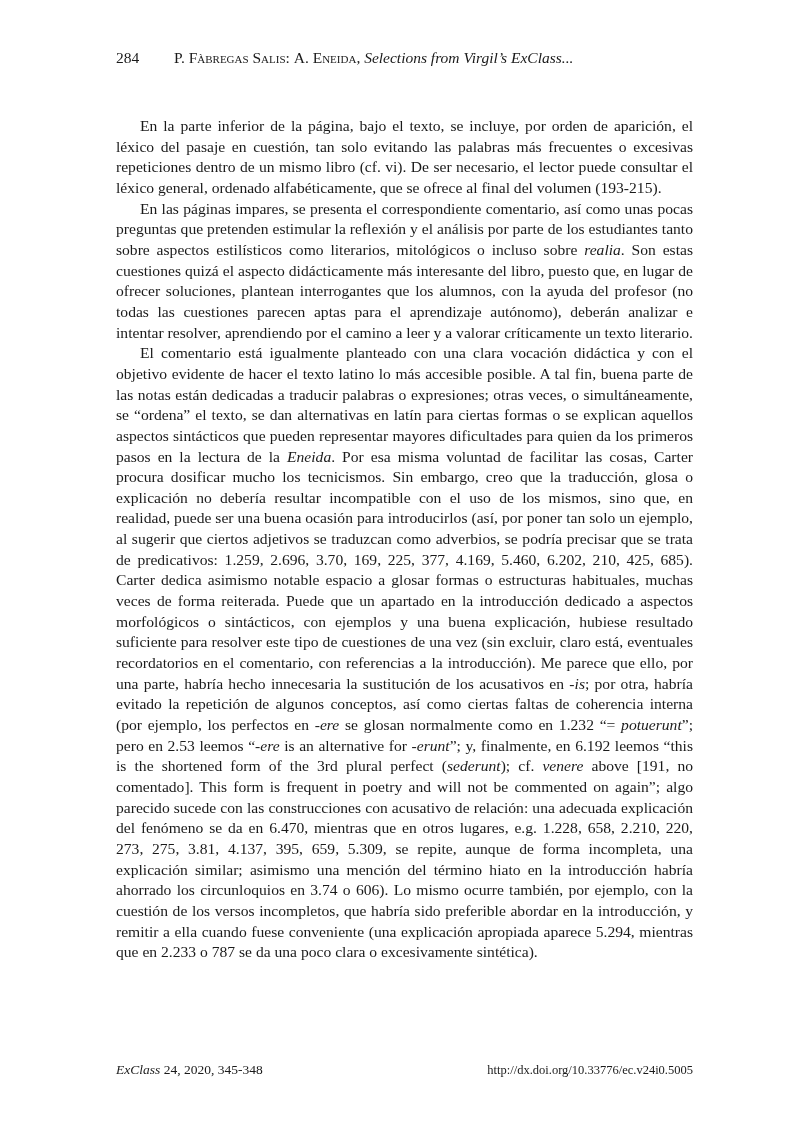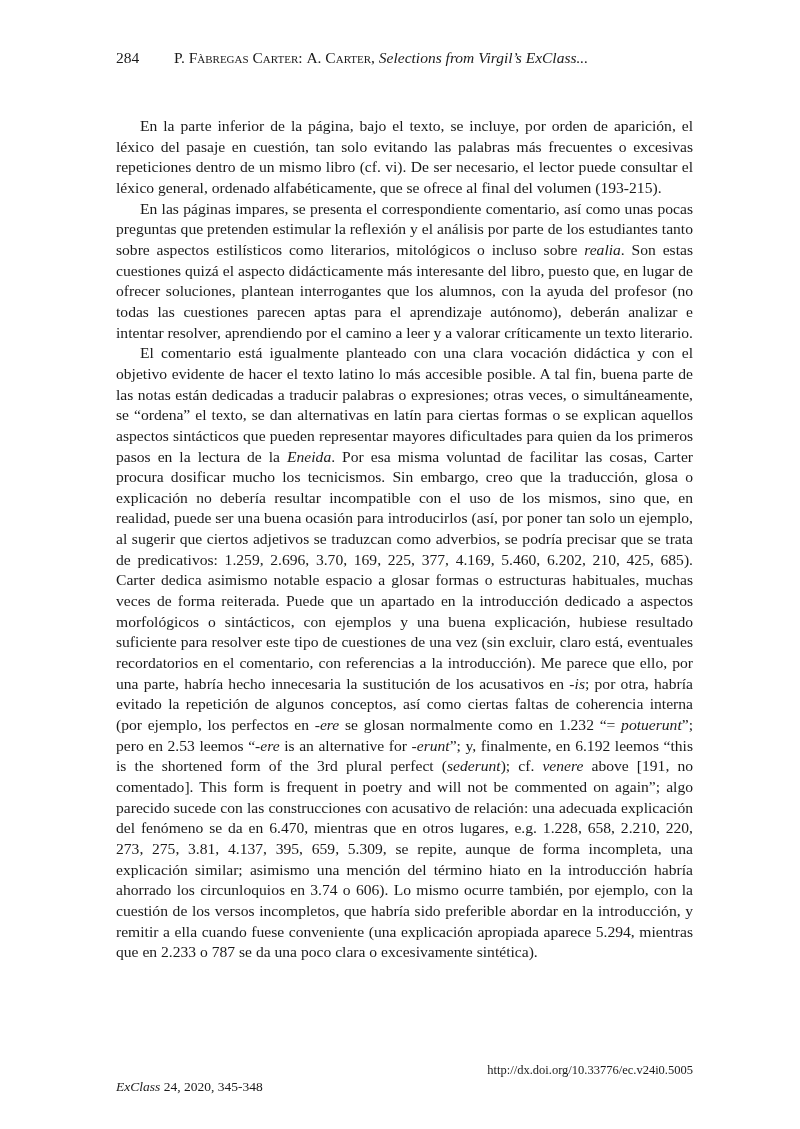--- a/index.html
+++ b/index.html
@@ -3,29 +3,29 @@
 <meta charset="utf-8">
 <style>
   html, body { margin: 0; padding: 0; background: #ffffff; }
   body { width: 800px; height: 1129px; position: relative; overflow: hidden; color: #1a1a1a; font-family: "Liberation Serif", "DejaVu Serif", serif; }
   .header { position: absolute; top: 48px; left: 116px; width: 600px; font-size: 15.5px; line-height: 20px; white-space: nowrap; }
   .header .pageno { display: inline-block; width: 58px; }
   .sc { font-variant: small-caps; }
   .body { position: absolute; top: 116px; left: 116px; width: 577px; font-size: 15.6px; line-height: 20.65px; text-align: justify; hyphens: manual; }
   .body p { margin: 0; text-indent: 24px; }
   .footer { position: absolute; top: 1061px; left: 116px; width: 577px; font-size: 13.5px; line-height: 18px; }
-  .footer .left { position: absolute; left: 0; top: 0; white-space: nowrap; margin-top: 17px; }
+  .footer .left { position: absolute; left: 0; top: 0; white-space: nowrap; }
   .footer .right { position: absolute; right: 0; top: 0; white-space: nowrap; font-size: 12.5px; }
   i { font-style: italic; }
 </style>
 </head>
 <body>
 
 <div class="header">
-  <span class="pageno">284</span><span class="sc">P. Fàbregas Carter</span><span>: </span><span class="sc">A. Carter</span><span>, </span><i>Selections from Virgil’s ExClass...</i>
+  <span class="pageno">284</span><span class="sc">P. Fàbregas Salis</span><span>: </span><span class="sc">A. Eneida</span><span>, </span><i>Selections from Virgil’s ExClass...</i>
 </div>
 
 <div class="body">
   <p>
     <span>En la parte inferior de la página, bajo el texto, se incluye, por orden de apari­ción, el léxico del pasaje en cuestión, tan solo evitando las palabras más frecuentes o excesivas repeticiones dentro de un mismo libro (cf. vi). De ser necesario, el lector puede consultar el léxico general, ordenado alfabéticamente, que se ofrece al final del volumen (193-215).</span>
   </p>
   <p>
     <span>En las páginas impares, se presenta el correspondiente comentario, así como unas pocas preguntas que pretenden estimular la reflexión y el análisis por parte de los estudiantes tanto sobre aspectos estilísticos como literarios, mitológicos o incluso sobre </span><i>realia</i><span>. Son estas cuestiones quizá el aspecto didácticamente más interesante del libro, puesto que, en lugar de ofrecer soluciones, plantean interro­gantes que los alumnos, con la ayuda del profesor (no todas las cuestiones parecen aptas para el aprendizaje autónomo), deberán analizar e intentar resolver, apren­diendo por el camino a leer y a valorar críticamente un texto literario.</span>
   </p>
   <p>

